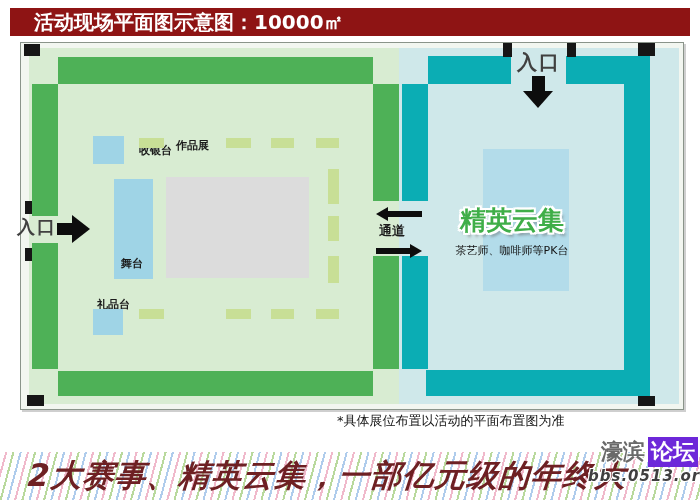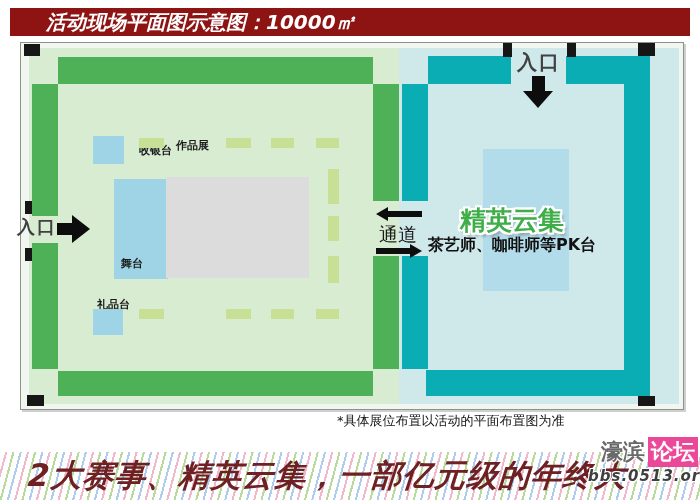--- a/index.html
+++ b/index.html
@@ -6,55 +6,55 @@
   body{
     width:700px;height:500px;position:relative;overflow:hidden;
     background:#ffffff;font-family:"DejaVu Sans","Liberation Sans",sans-serif;
   }
   
   .banner{
     position:absolute;left:10px;top:8px;width:680px;height:28px;
     background:#8e1414;color:#fff;font-size:20px;font-weight:bold;
     line-height:28px;padding-left:0;box-sizing:border-box;
   }
-  .banner span{padding-left:36px;font-style:italic;}
+  .banner span{padding-left:24px;}
   
   .plan{
     position:absolute;left:20px;top:42px;width:662px;height:366px;
     background:#f2f6f0;border:1px solid #8a948a;box-shadow:2px 2px 0 #cfcfcf;
   }
   .abs{position:absolute;}
   .hall-left-bg{left:8px;top:5px;width:370px;height:356px;background:#d8ecd2;}
   .hall-right-bg{left:378px;top:5px;width:280px;height:356px;background:#cfe8ea;}
   .gband{background:#4eb157;}
   .tband{background:#0badb4;}
   .cmark{background:#161616;}
   .booth{background:#c8df96;}
   .bluebox{background:#9fd4e6;}
   .grayzone{background:#dcdcdc;left:145px;top:134px;width:143px;height:101px;}
   .inner-blue{background:#b3dcea;left:462px;top:106px;width:86px;height:142px;}
   .tinylabel{font-size:11px;font-weight:bold;color:#1b1b1b;white-space:nowrap;}
   .entr-label{font-size:18px;font-weight:bold;color:#404040;letter-spacing:2px;white-space:nowrap;}
-  .corridor-label{font-size:19px;font-weight:normal;color:#1b1b1b;}
+  .corridor-label{font-size:13px;font-weight:bold;color:#1b1b1b;}
   
   .ltitle-box{left:92px;top:162px;width:250px;text-align:center;}
   .rtitle-box{left:386px;top:162px;width:210px;text-align:center;}
   .hall-name{
     font-size:26px;font-weight:bold;line-height:30px;white-space:nowrap;
     text-shadow:-2px -2px 0 #fff,2px -2px 0 #fff,-2px 2px 0 #fff,2px 2px 0 #fff,
                  0 -2px 0 #fff,0 2px 0 #fff,-2px 0 0 #fff,2px 0 0 #fff,3px 4px 3px rgba(90,90,90,.55);
   }
   .hall-name.cyan{color:#3ec5de;}
   .hall-name.green{color:#3fae48;}
   .hall-area{
     font-family:"Liberation Serif","DejaVu Serif",serif;
     font-size:24px;font-weight:bold;color:#000;line-height:26px;margin-top:2px;white-space:nowrap;
   }
   .rtitle-box .hall-area{font-size:22px;}
-  .pk-label{font-size:16px;font-weight:bold;color:#111;white-space:nowrap;}
+  .pk-label{font-size:11px;font-weight:normal;color:#111;margin-top:8px;white-space:nowrap;}
   
   .arrow-right{display:flex;align-items:center;}
   .arrow-right .bar{width:15px;height:12px;background:#0d0d0d;}
   .arrow-right .head{width:0;height:0;border-top:14px solid transparent;border-bottom:14px solid transparent;border-left:18px solid #0d0d0d;}
   .arrow-down{display:flex;flex-direction:column;align-items:center;}
   .arrow-down .bar{width:13px;height:15px;background:#0d0d0d;}
   .arrow-down .head{width:0;height:0;border-left:15px solid transparent;border-right:15px solid transparent;border-top:17px solid #0d0d0d;}
   .mini-arrow-left{display:flex;align-items:center;}
   .mini-arrow-left .head{width:0;height:0;border-top:7px solid transparent;border-bottom:7px solid transparent;border-right:12px solid #0d0d0d;}
   .mini-arrow-left .bar{width:34px;height:6px;background:#0d0d0d;}
@@ -77,21 +77,21 @@
     font-size:31px;font-weight:bold;font-style:italic;color:#6e2023;
     white-space:nowrap;letter-spacing:1px;transform:skewX(-4deg);
   }
   
   .watermark{position:absolute;right:2px;top:437px;width:110px;text-align:right;z-index:6;}
   .wm-line1{display:flex;justify-content:flex-end;align-items:center;}
   .wm-haobin{
     font-size:22px;font-weight:bold;color:#6a6a6a;
     text-shadow:-1px -1px 0 #fff,1px -1px 0 #fff,-1px 1px 0 #fff,1px 1px 0 #fff;
   }
-  .wm-luntan{font-size:22px;font-weight:bold;color:#fff;background:#ec4899;padding:0 3px;margin-left:3px;}
+  .wm-luntan{font-size:22px;font-weight:bold;color:#fff;background:#6d28d9;padding:0 3px;margin-left:3px;}
   .wm-url{
     font-size:15px;font-weight:bold;font-style:italic;color:#3f3f3f;letter-spacing:1px;
     text-shadow:-1px -1px 0 #fff,1px -1px 0 #fff,-1px 1px 0 #fff,1px 1px 0 #fff;
   }
 </style>
 </head>
 <body>
 
 <div class="banner">
   <span>活动现场平面图示意图：10000㎡</span>
@@ -131,21 +131,21 @@
   <div class="abs booth" style="left:118px;top:95px;width:25px;height:10px;"></div>
   <div class="abs tinylabel" style="left:155px;top:95px;text-align:center;">作品展</div>
   <div class="abs booth" style="left:205px;top:95px;width:25px;height:10px;"></div>
   <div class="abs booth" style="left:250px;top:95px;width:23px;height:10px;"></div>
   <div class="abs booth" style="left:295px;top:95px;width:23px;height:10px;"></div>
 
   <div class="abs booth" style="left:307px;top:126px;width:11px;height:35px;"></div>
   <div class="abs booth" style="left:307px;top:173px;width:11px;height:25px;"></div>
   <div class="abs booth" style="left:307px;top:213px;width:11px;height:27px;"></div>
 
-  <div class="abs bluebox" style="left:93px;top:136px;width:39px;height:100px;padding-left:15px;">
+  <div class="abs bluebox" style="left:93px;top:136px;width:39px;height:100px;">
     <div class="tinylabel" style="position:absolute;left:7px;bottom:8px;">舞台</div>
   </div>
 
   <div class="abs grayzone"></div>
 
 
   <div class="abs tinylabel" style="left:76px;top:254px;">礼品台</div>
   <div class="abs bluebox" style="left:72px;top:266px;width:30px;height:26px;"></div>
 
   <div class="abs booth" style="left:118px;top:266px;width:25px;height:10px;"></div>

